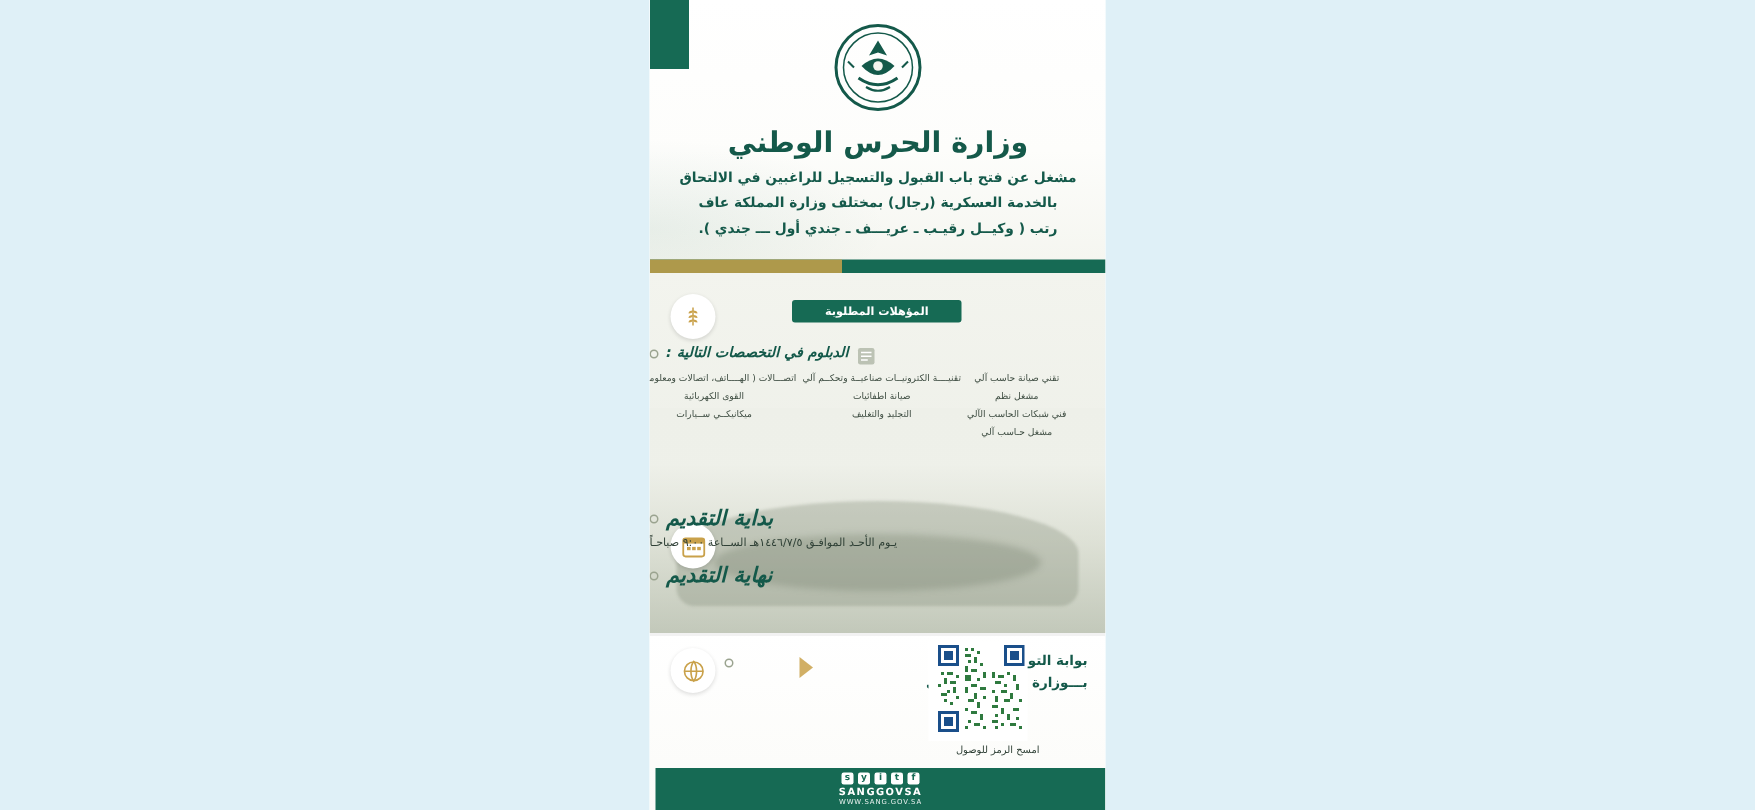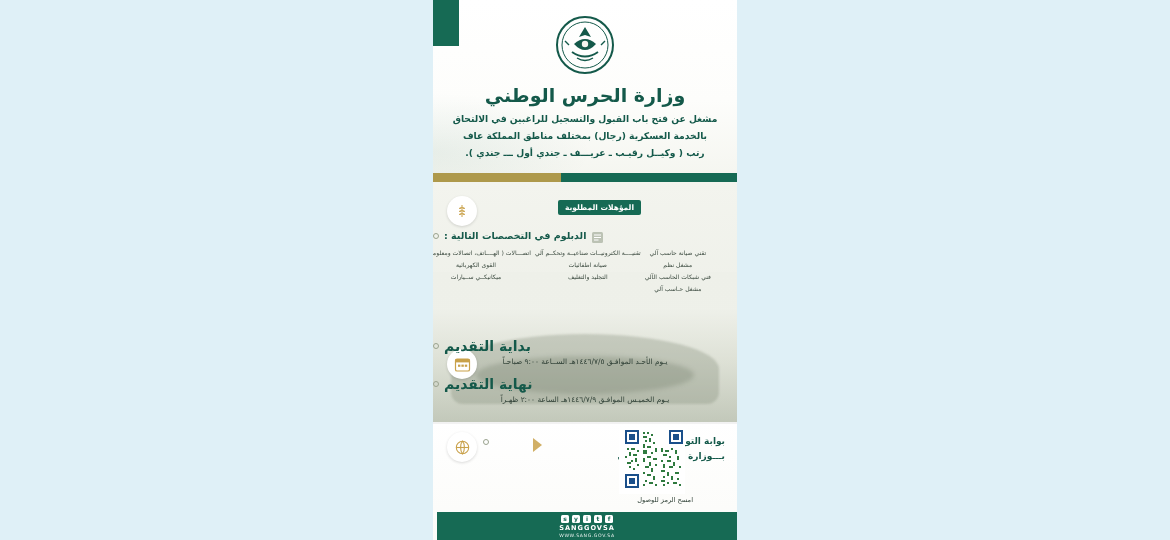--- a/index.html
+++ b/index.html
@@ -140,21 +140,21 @@
     height: 22px;
   }
   .qualif-badge {
     position: absolute;
     right: 96px;
     top: 0;
     background: #166a54;
     color: #ffffff;
     font-size: 7.5px;
     font-weight: bold;
-    padding: 3px 7px;
+    padding: 3px 22px;
     border-radius: 2px;
     white-space: nowrap;
   }
   .circle-icon {
     position: absolute;
     width: 30px;
     height: 30px;
     border-radius: 50%;
     background: #ffffff;
     box-shadow: 0 1px 3px rgba(0,0,0,.14);
@@ -177,20 +177,21 @@
     text-align: right;
     white-space: nowrap;
   }
   .sec-title-row {
     display: flex;
     align-items: center;
     justify-content: flex-start;
     flex-direction: row-reverse;
     gap: 5px;
     padding-right: 54px;
+    font-style: italic;
   }
   .bullet-dot {
     width: 4px; height: 4px;
     border-radius: 50%;
     border: 1px solid #9aa38f;
     flex: 0 0 auto;
   }
   .sq-icon {
     width: 13px; height: 13px;
     flex: 0 0 auto;
@@ -213,21 +214,21 @@
   .date-label {
     color: #14594a;
     font-size: 14px;
     font-weight: bold;
     text-align: right;
     white-space: nowrap;
   }
   .date-value {
     color: #2f4036;
     font-size: 7.4px;
-    text-align: center;
+    text-align: left;
     white-space: nowrap;
     margin-top: 3px;
     letter-spacing: .2px;
   }
   
   .footer {
     position: relative;
     height: 118px;
     background: linear-gradient(180deg,#ffffff 0%, #fbfbf8 100%);
     overflow: hidden;
@@ -349,21 +350,21 @@
           <path d="M18 38 q13 9 26 0" fill="none" stroke="#14594a" stroke-width="2"></path>
           <path d="M23 44 q8 5 16 0" fill="none" stroke="#14594a" stroke-width="1.4"></path>
           <path d="M15 31 l-4 -4 M47 31 l4 -4" stroke="#14594a" stroke-width="1.4"></path>
         </svg>
       </div>
 
       <div class="ministry-title">وزارة الحرس الوطني</div>
 
       <div class="ann-lines">
         <div>مشغل عن فتح باب القبول والتسجيل للراغبين في الالتحاق</div>
-        <div>بالخدمة العسكرية (رجال) بمختلف مناطق المملكة عاف</div>
+        <div>بالخدمة العسكرية (رجال) بمختلف وزارة المملكة عاف</div>
         <div>رتب ( وكيــل رقيـب ـ عريـــف ـ جندي أول ـــ جندي ).</div>
       </div>
 
       <div class="header-bottom-bar"></div>
     </div>
 
     <div class="body-area">
       <div class="bg-stadium"></div>
 
       <div class="badge-row">
@@ -428,21 +429,20 @@
           <span class="date-label">بداية التقديم</span>
         </div>
         <div class="date-value">يـوم الأحـد الموافـق ١٤٤٦/٧/٥هـ الســاعة ٩:٠٠ صباحـاً</div>
       </div>
 
       <div class="section" style="top:194px;">
         <div class="sec-title-row" style="padding-right:84px;">
           <span class="bullet-dot"></span>
           <span class="date-label">نهاية التقديم</span>
         </div>
-        <div class="date-value">يـوم الخميـس الموافـق ١٤٤٦/٧/٩هـ الساعة ٢:٠٠ ظهـراً</div>
       </div>
     </div>
 
     <div class="footer">
       <div class="footer-top-edge"></div>
 
       <div class="circle-icon portal-circle">
         <svg width="17" height="17" viewBox="0 0 17 17">
           <path d="M8.5 2 C6 5 6 12 8.5 15 C11 12 11 5 8.5 2 Z" fill="none" stroke="#c9a14a" stroke-width="1.1"></path>
           <circle cx="8.5" cy="8.5" r="6.2" fill="none" stroke="#c9a14a" stroke-width="1.1"></circle>

